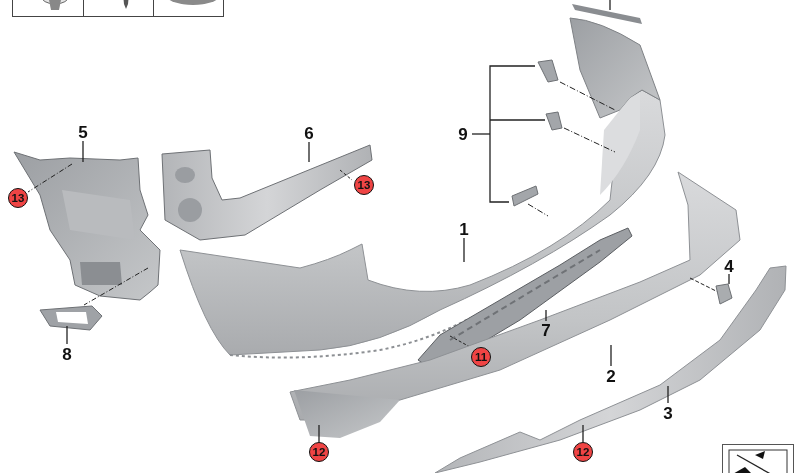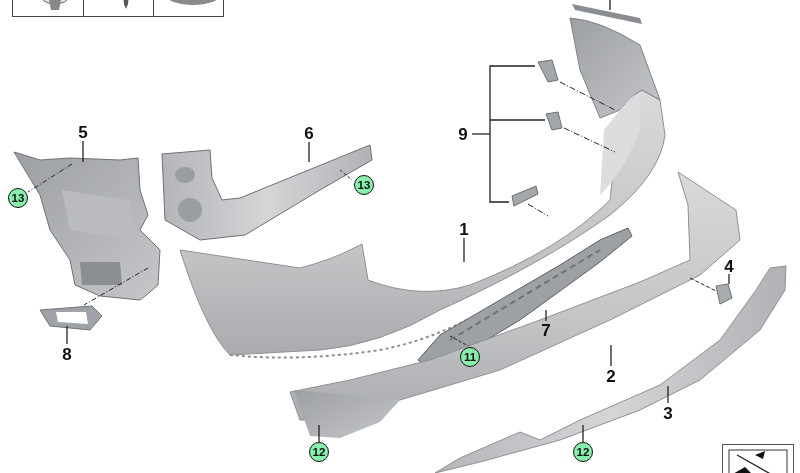--- a/index.html
+++ b/index.html
@@ -1,19 +1,19 @@
 <!DOCTYPE html>
 <html><head>
 <meta charset="utf-8">
 <style>
   html, body { margin:0; padding:0; background:#ffffff; }
   body { width:800px; height:473px; position:relative; overflow:hidden; font-family:"Liberation Sans", sans-serif; }
   #stage { position:absolute; left:0; top:0; width:800px; height:473px; }
   .lbl { position:absolute; font-weight:bold; font-size:17px; color:#111; line-height:1; transform:translate(-50%,-50%); }
-  .circ { position:absolute; width:20px; height:20px; border:1.6px solid #111; border-radius:50%; background:#86efac; font-weight:bold; font-size:11.5px; color:#111; display:flex; align-items:center; justify-content:center; transform:translate(-50%,-50%); box-sizing:border-box; }
+  .circ { position:absolute; width:20px; height:20px; border:1.6px solid #111; border-radius:50%; background:#ef4444; font-weight:bold; font-size:11.5px; color:#111; display:flex; align-items:center; justify-content:center; transform:translate(-50%,-50%); box-sizing:border-box; }
   .nav-box { position:absolute; left:722px; top:444px; width:70px; height:40px; border:1px solid #555; background:#fff; }
   .thumb-strip { position:absolute; left:12px; top:-6px; width:210px; height:22px; border-left:1px solid #444; border-right:1px solid #444; border-bottom:1px solid #444; }
   .thumb-cell { position:absolute; top:0; height:22px; border-right:1px solid #444; }
 </style>
 </head>
 <body>
 
 <div id="stage">
 
   <div class="thumb-strip">
@@ -141,21 +141,21 @@
   <span class="lbl" style="left:464px;top:229px;">1</span>
   <span class="lbl" style="left:611px;top:376px;">2</span>
   <span class="lbl" style="left:668px;top:413px;">3</span>
   <span class="lbl" style="left:729px;top:266px;">4</span>
   <span class="lbl" style="left:83px;top:132px;">5</span>
   <span class="lbl" style="left:309px;top:133px;">6</span>
   <span class="lbl" style="left:546px;top:330px;">7</span>
   <span class="lbl" style="left:67px;top:354px;">8</span>
   <span class="lbl" style="left:463px;top:134px;">9</span>
 
-  <span class="circ" style="left:470px;top:357px;">11</span>
+  <span class="circ" style="left:481px;top:357px;">11</span>
   <span class="circ" style="left:319px;top:452px;">12</span>
   <span class="circ" style="left:583px;top:452px;">12</span>
   <span class="circ" style="left:18px;top:198px;">13</span>
   <span class="circ" style="left:364px;top:185px;">13</span>
 
   <div class="nav-box">
     <svg width="70" height="40">
       <rect x="6" y="5" width="58" height="34" fill="none" stroke="#333" stroke-width="1"></rect>
       <line x1="14" y1="10" x2="60" y2="36" stroke="#222" stroke-width="1.3"></line>
       <path d="M32 10 L42 6 L40 14 Z" fill="#111"></path>

